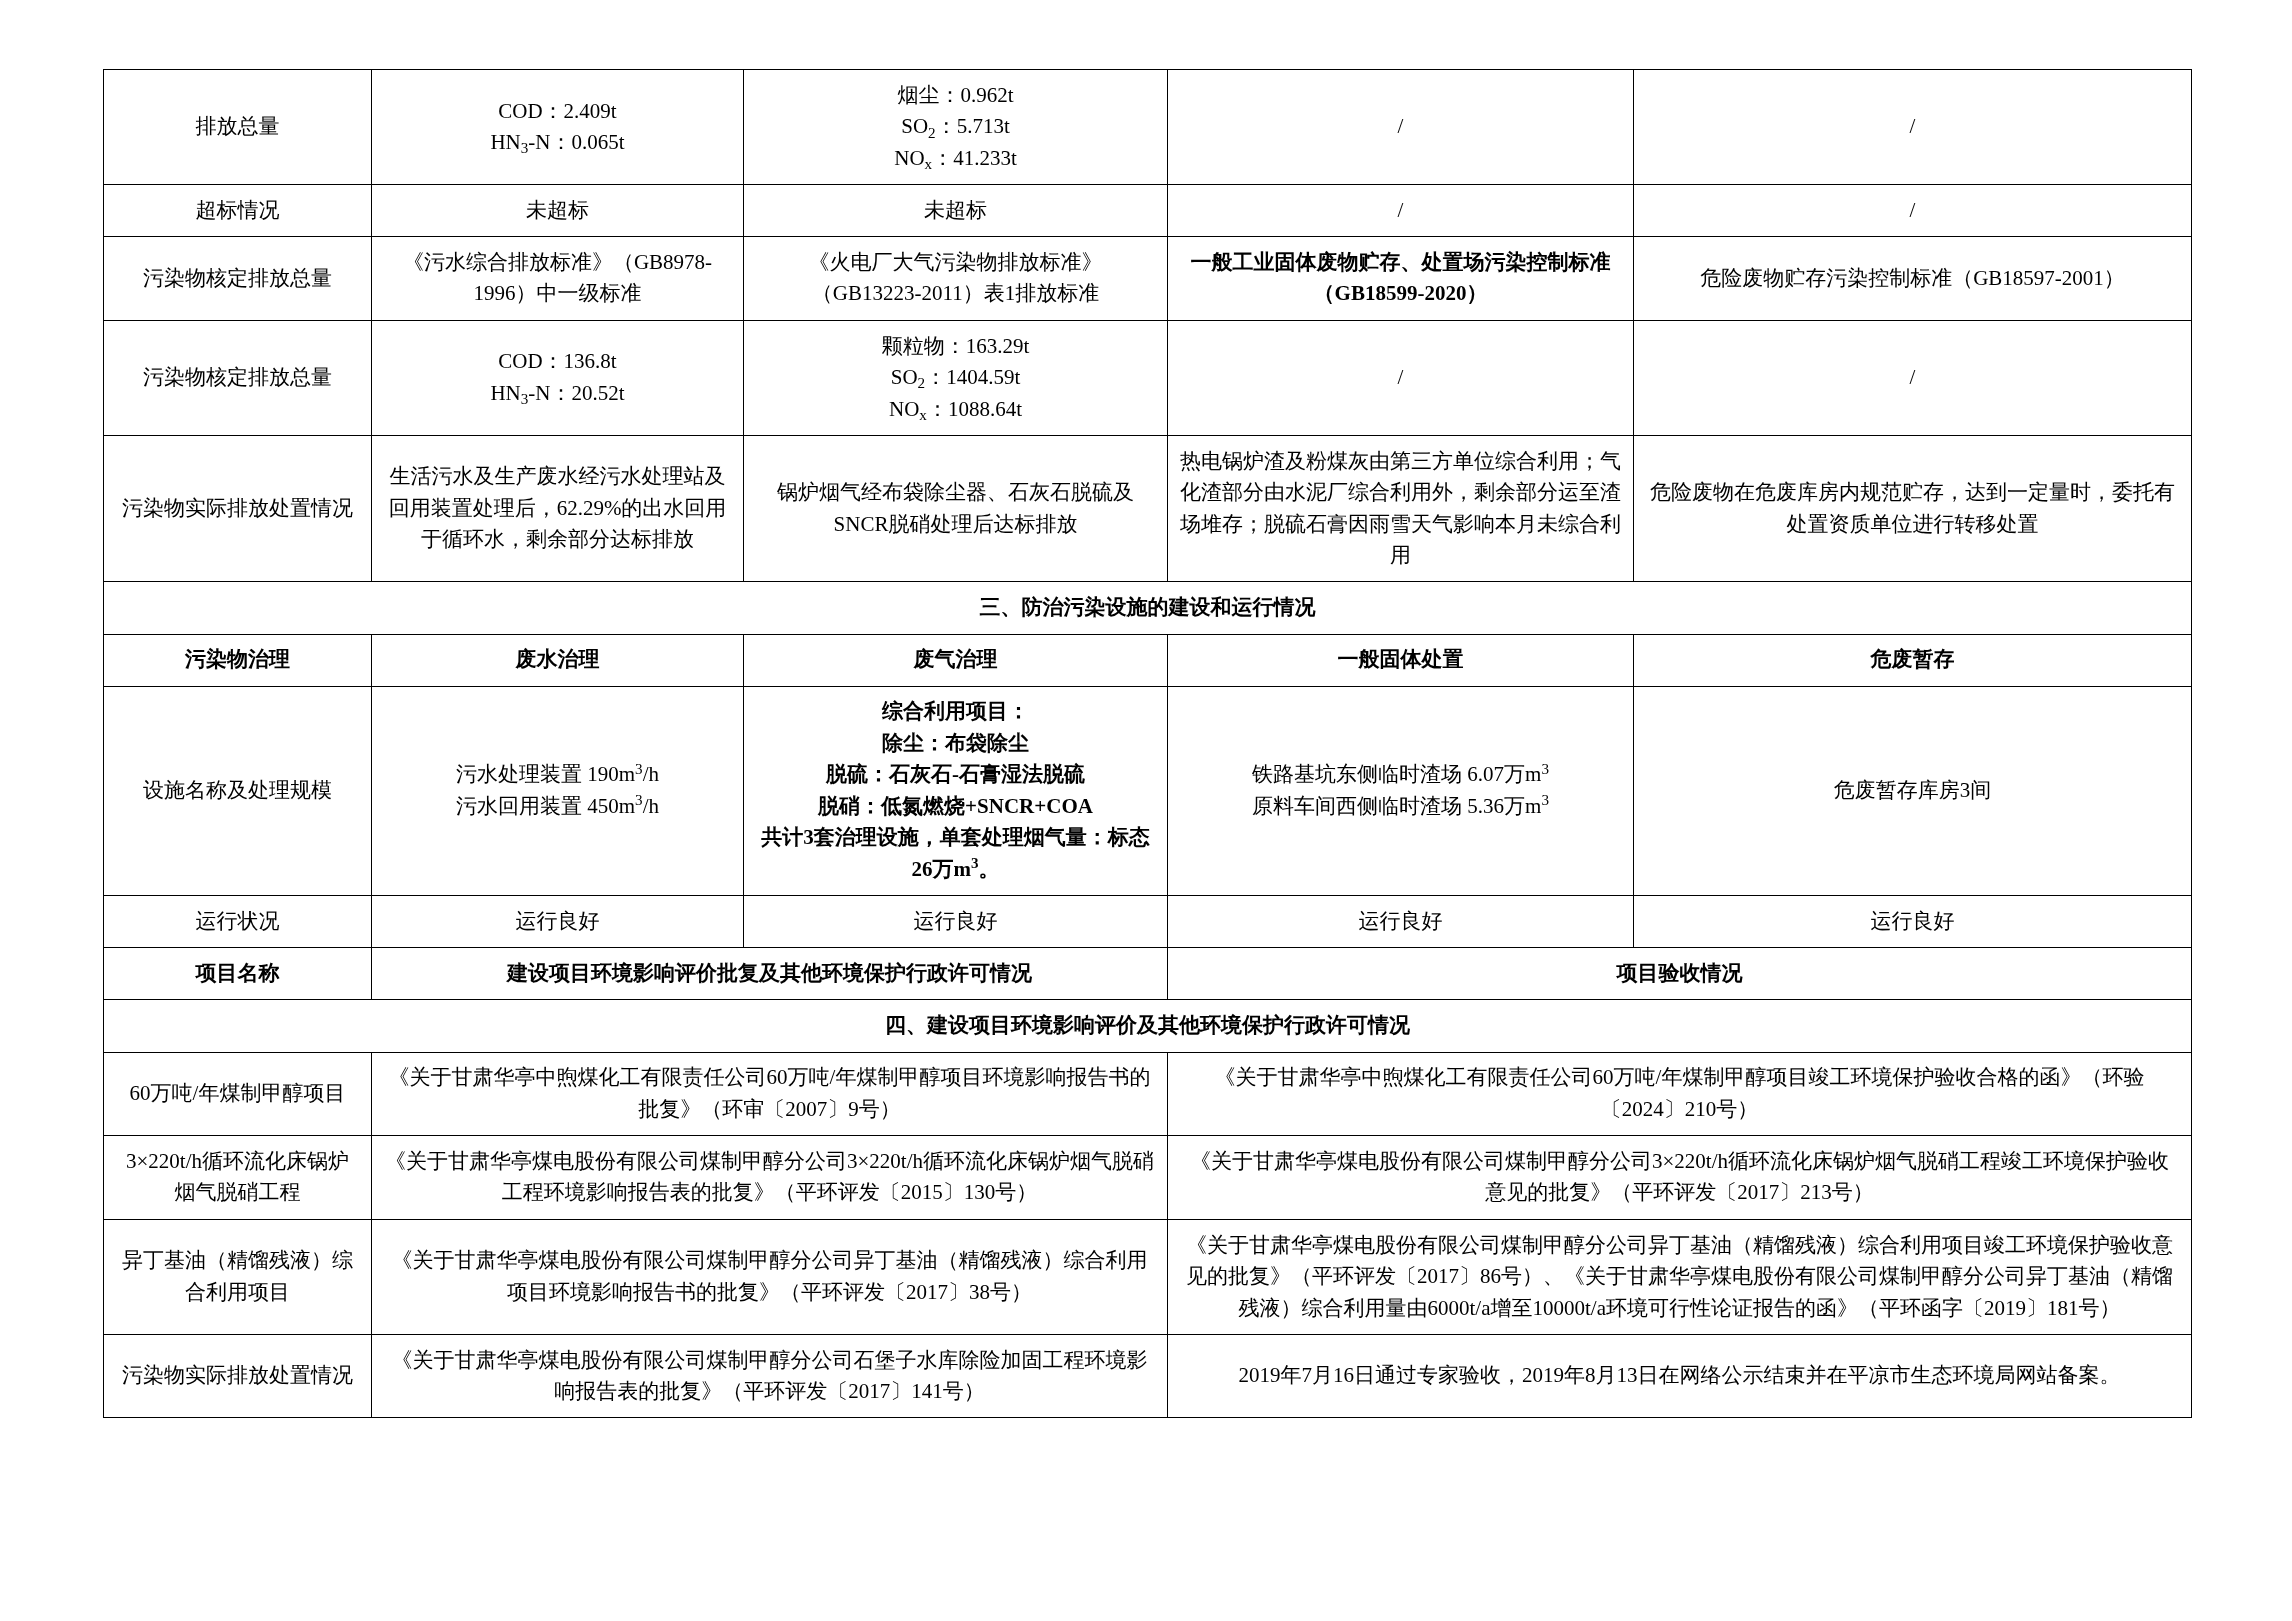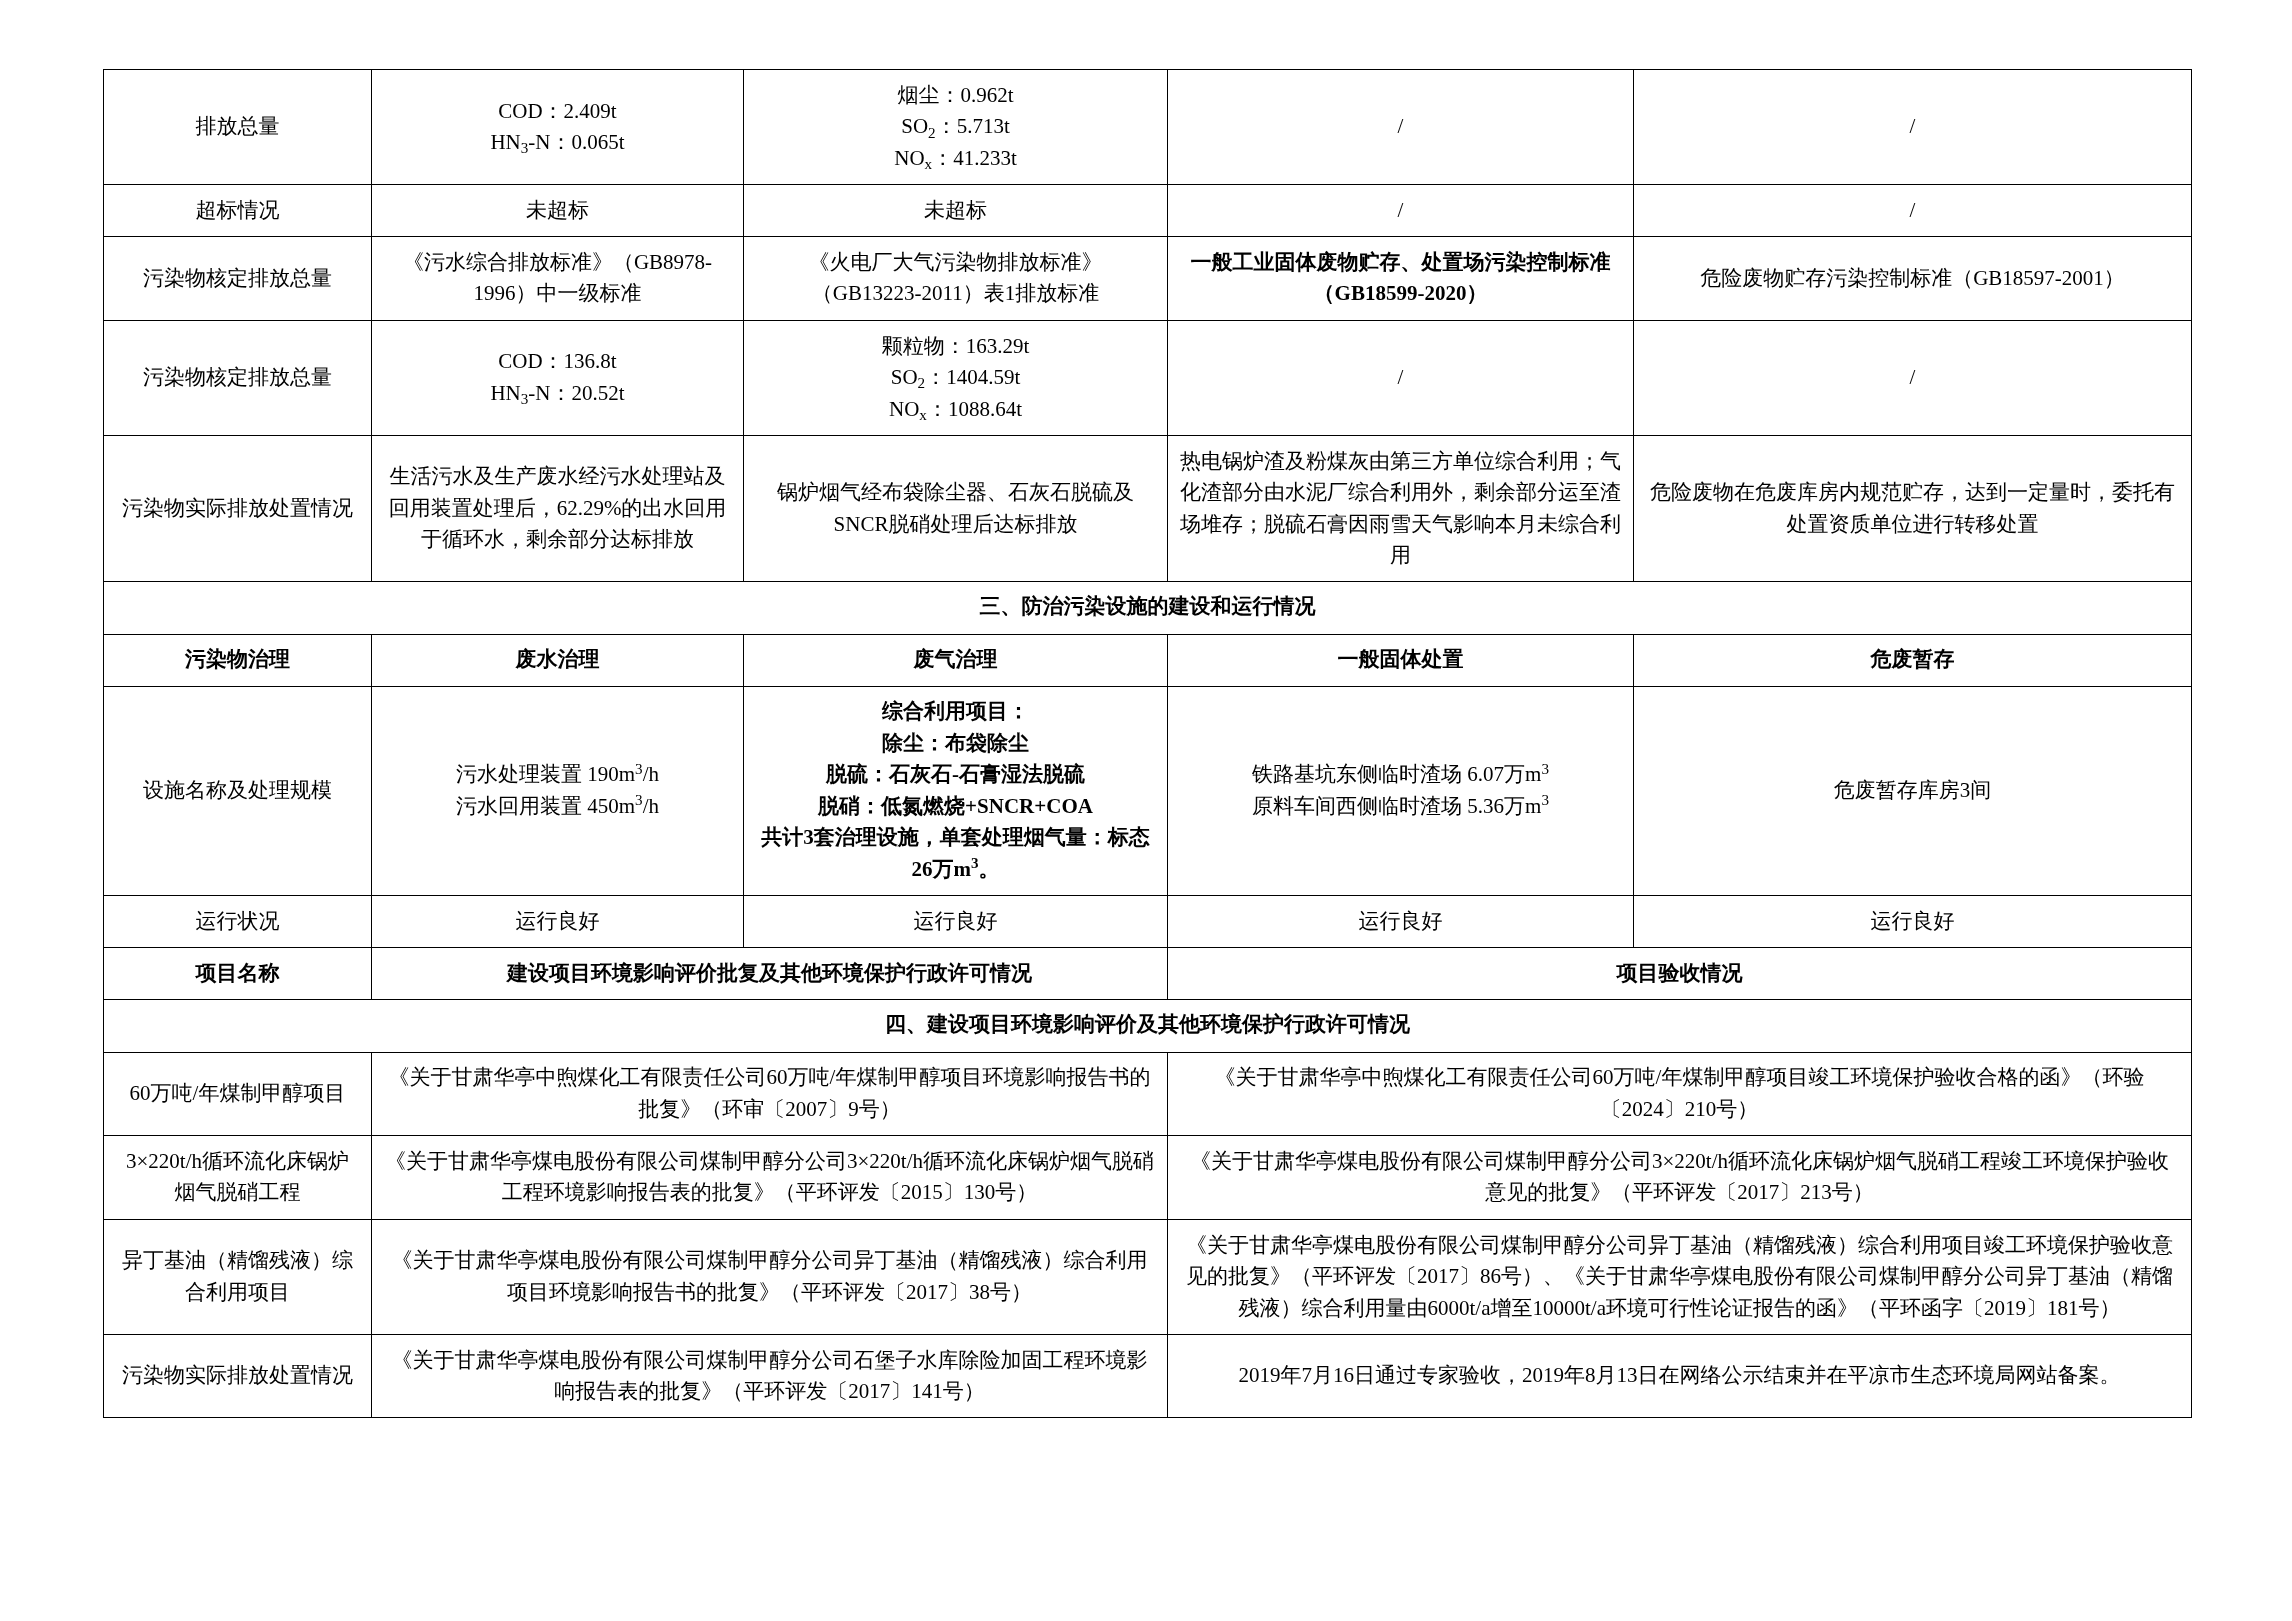--- a/index.html
+++ b/index.html
@@ -38,21 +38,20 @@
   }
   td.left {
     text-align: left;
     font-weight: bold;
   }
   td.section {
     text-align: left;
     font-weight: bold;
     font-size: 21px;
     padding: 8.8px 13.7px;
-    font-family: Liberation Mono, monospace;
   }
   td.head {
     font-weight: bold;
   }
   .line {
     display: block;
   }
   sub { font-size: 0.72em; vertical-align: baseline; position: relative; top: 0.28em; }
   sup { font-size: 0.72em; vertical-align: baseline; position: relative; top: -0.5em; }
   .pad-cell { padding-top: 17.6px; padding-bottom: 17.6px; }

